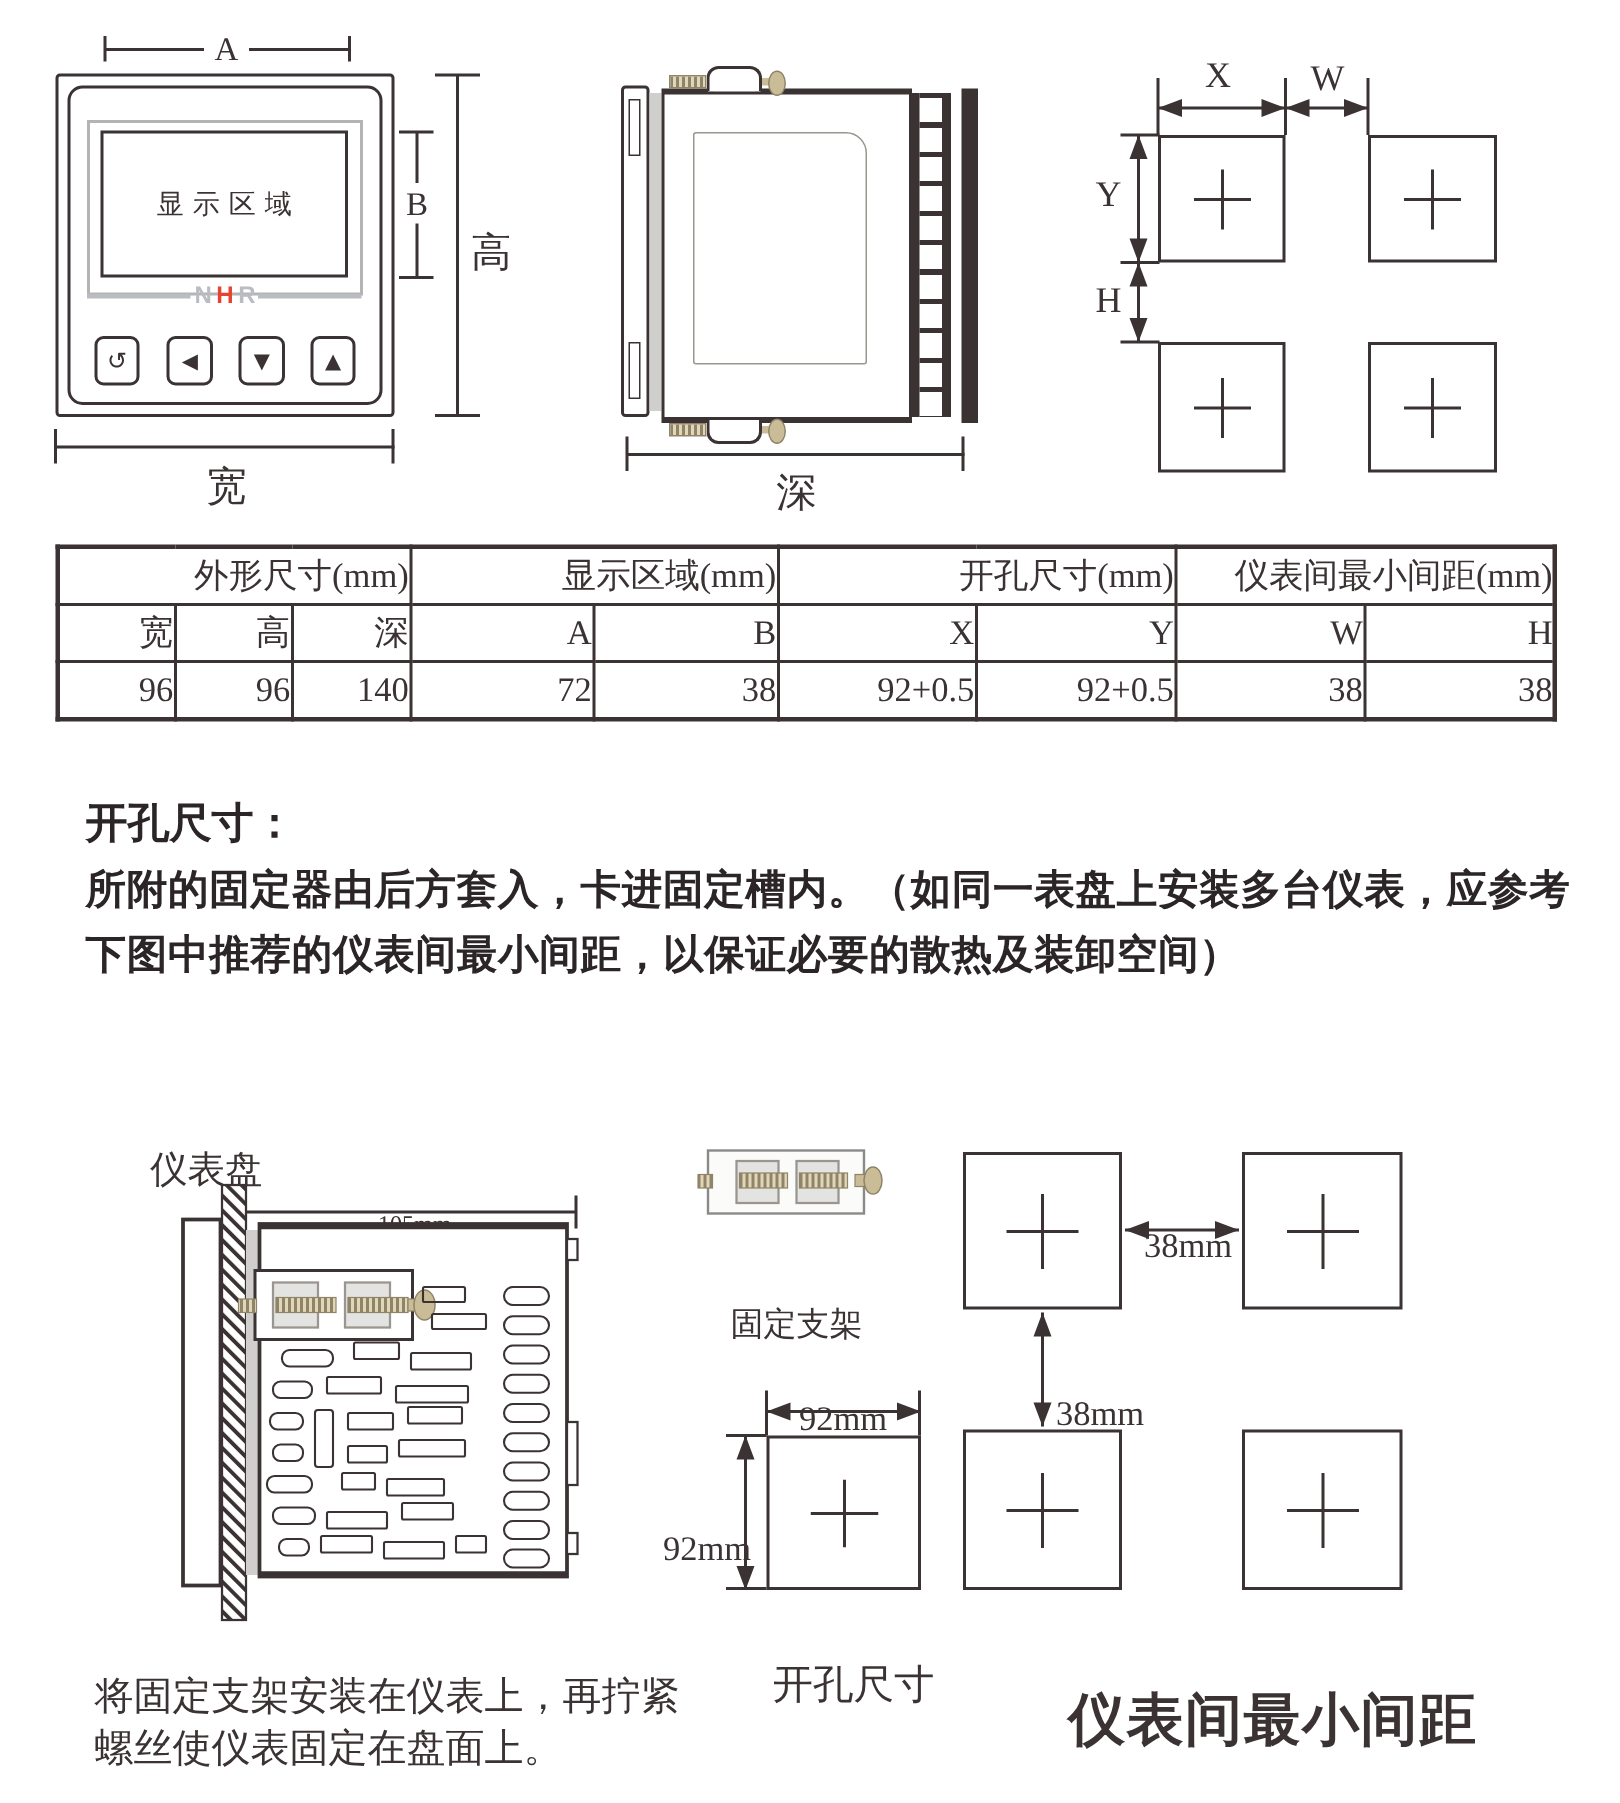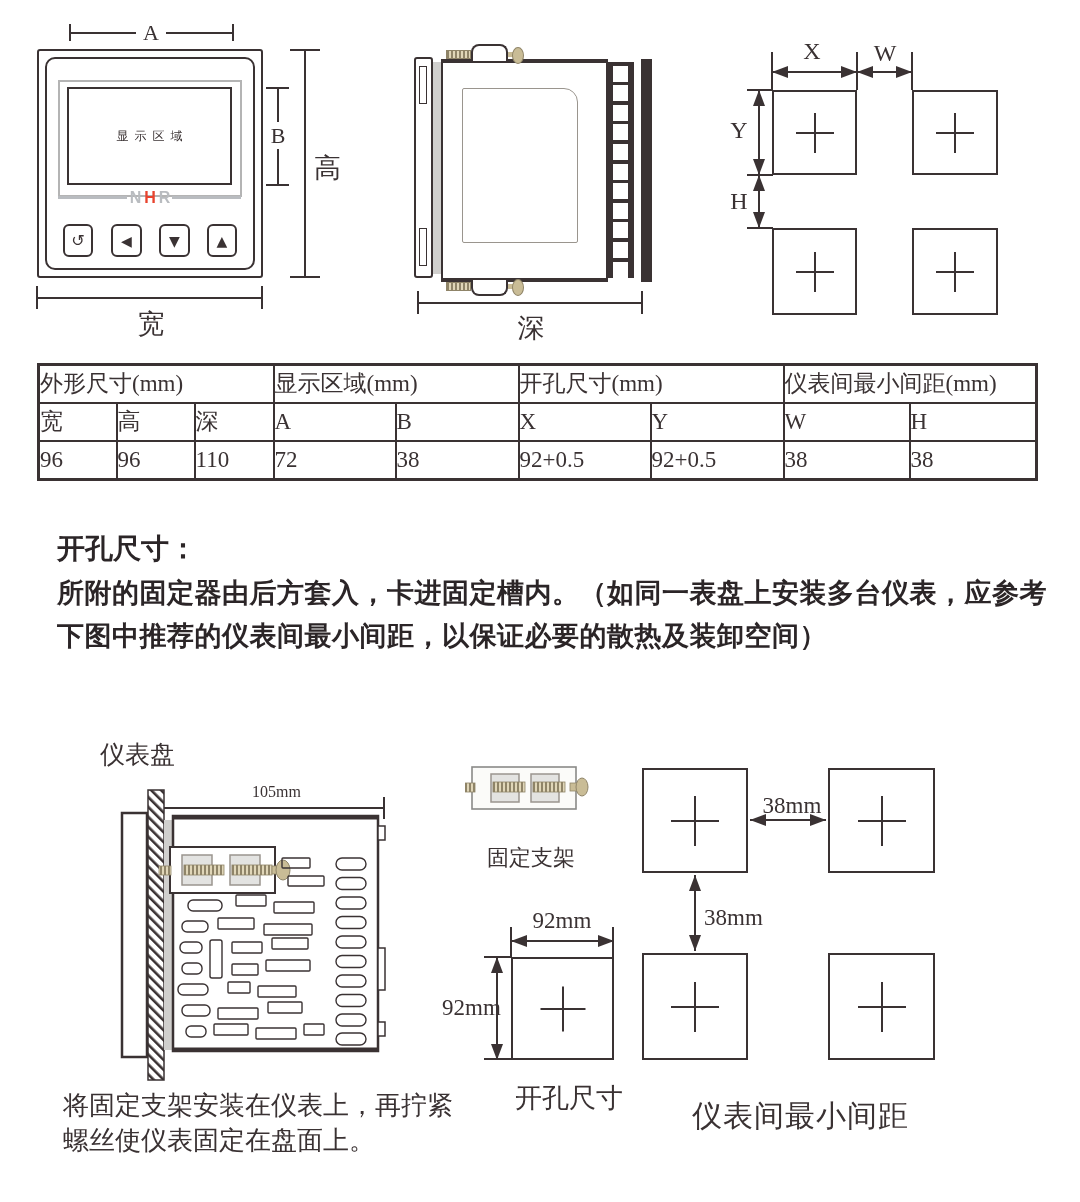--- a/index.html
+++ b/index.html
@@ -23,31 +23,31 @@
   .csq .ch{position:absolute;left:50%;top:50%;transform:translate(-50%,-50%);height:2px;background:var(--ink);}
   .csq .cv{position:absolute;left:50%;top:50%;transform:translate(-50%,-50%);width:2px;background:var(--ink);}
   
   .fbtn{position:absolute;width:30px;height:33px;border:2px solid var(--ink);border-radius:6px;
         display:flex;align-items:center;justify-content:center;box-sizing:border-box;
         font-family:"DejaVu Sans",sans-serif;font-size:14px;color:var(--ink);background:#fff;}
   .thr{position:absolute;background:repeating-linear-gradient(90deg,#8f8468 0 2px,#e0d6b8 2px 4px);
        border:1px solid #8f8468;box-sizing:border-box;}
   
   #spec{position:absolute;left:37px;top:363px;width:998px;border-collapse:collapse;table-layout:fixed;}
-  #spec th,#spec td{border:2px solid var(--ink);text-align:left;vertical-align:middle;
+  #spec th,#spec td{border:2px solid var(--ink);text-align:right;vertical-align:middle;
        font-family:"Liberation Serif",serif;font-weight:normal;font-size:23px;color:var(--ink);padding:0;}
   #spec{border:3px solid var(--ink);}
   #spec tr.g{height:38px;} #spec tr.s{height:38px;} #spec tr.v{height:39px;}
   
   .h-install{position:absolute;left:57px;top:530px;font-family:"Liberation Sans",sans-serif;
        font-weight:bold;font-size:28px;color:#2b2527;}
   .ptxt{position:absolute;left:57px;top:572px;width:990px;font-family:"Liberation Sans",sans-serif;
        font-weight:bold;font-size:27px;color:#2b2527;}
   .ptxt div{height:43px;line-height:43px;white-space:nowrap;letter-spacing:0.5px;}
-  .caption{position:absolute;font-family:"Liberation Serif",serif;color:var(--ink);white-space:nowrap;}
+  .caption{position:absolute;font-family:"Liberation Serif",serif;color:var(--ink);white-space:nowrap;margin-top:25px;}
   .ladder{position:absolute;left:607px;top:62px;width:27px;height:216px;box-sizing:border-box;
        border-left:6px solid var(--ink);border-right:6px solid var(--ink);
        background:repeating-linear-gradient(180deg,var(--ink) 0 3.5px,#fff 3.5px 19.6px);}
   .logo-wrap{position:absolute;left:58px;top:190px;width:183px;height:15px;display:flex;align-items:center;}
   .logo-wrap .ln{flex:1;height:3px;background:#b9bcc0;}
   .logo-wrap .lt{font-family:"Liberation Sans",sans-serif;font-weight:bold;font-size:16px;
        letter-spacing:-1px;padding:0 3px;line-height:15px;}
 </style>
 </head>
 <body>
@@ -57,21 +57,21 @@
   <div>
     <div class="vl" style="left:69px;top:24px;height:17px;"></div>
     <div class="vl" style="left:232px;top:24px;height:17px;"></div>
     <div class="hl" style="left:70px;top:32px;width:163px;"></div>
     <div class="dimlab onln" style="left:136px;top:20px;width:30px;height:26px;line-height:26px;font-size:22px;">A</div>
 
     <div class="box" style="left:37px;top:49px;width:226px;height:229px;border-width:2.5px;border-radius:3px;"></div>
     <div class="box" style="left:45px;top:57px;width:210px;height:213px;border-radius:10px;"></div>
     <div class="box" style="left:58px;top:80px;width:184px;height:117px;border:2px solid #b4b4b4;"></div>
     <div class="box" style="left:67px;top:87px;width:165px;height:98px;display:flex;align-items:center;justify-content:center;">
-      <span style="font-size:12px;letter-spacing:6px;padding-left:6px;">显示区域</span>
+      <span style="font-size:18px;letter-spacing:6px;padding-left:6px;">显示区域</span>
     </div>
     <div class="logo-wrap">
       <span class="ln"></span>
       <span class="lt" style="color:#b9bcc0;">N</span>
         <span class="lt" style="color:#e8432e;padding:0 1px;">H</span>
         <span class="lt" style="color:#b9bcc0;">R</span>
       <span class="ln"></span>
     </div>
     <div class="fbtn" style="left:63px;top:224px;font-size:16px;">
         <span>↺</span>
@@ -198,21 +198,21 @@
       <td>A</td>
       <td>B</td>
       <td>X</td>
       <td>Y</td>
       <td>W</td>
       <td>H</td>
     </tr>
     <tr class="v">
       <td>96</td>
       <td>96</td>
-      <td>110</td>
+      <td>140</td>
       <td>72</td>
       <td>38</td>
       <td>92+0.5</td>
       <td>92+0.5</td>
       <td>38</td>
       <td>38</td>
     </tr>
   </tbody>
     </table>
 
@@ -353,18 +353,18 @@
   <div class="ah r" style="left:598px;top:935px;"></div>
 
   <div class="caption" style="left:442px;top:995px;font-size:23px;">92mm</div>
   <div class="hl" style="left:484px;top:956px;width:27px;"></div>
   <div class="hl" style="left:484px;top:1058px;width:27px;"></div>
   <div class="vl" style="left:496px;top:957px;height:103px;"></div>
   <div class="ah u" style="left:491px;top:957px;"></div>
   <div class="ah d" style="left:491px;top:1044px;"></div>
 
   <div class="caption" style="left:515px;top:1080px;font-size:27px;">开孔尺寸</div>
-  <div class="caption" style="left:692px;top:1096px;font-size:30px;letter-spacing:1px;">仪表间最小间距</div>
+  <div class="caption" style="left:712px;top:1096px;font-size:38px;letter-spacing:1px;font-weight:bold;">仪表间最小间距</div>
 
   <div class="caption" style="left:63px;top:1123px;font-size:26px;">螺丝使仪表固定在盘面上。</div>
   <div class="caption" style="left:63px;top:1088px;font-size:26px;">将固定支架安装在仪表上，再拧紧</div>
 
 </div>
 
 </body></html>

